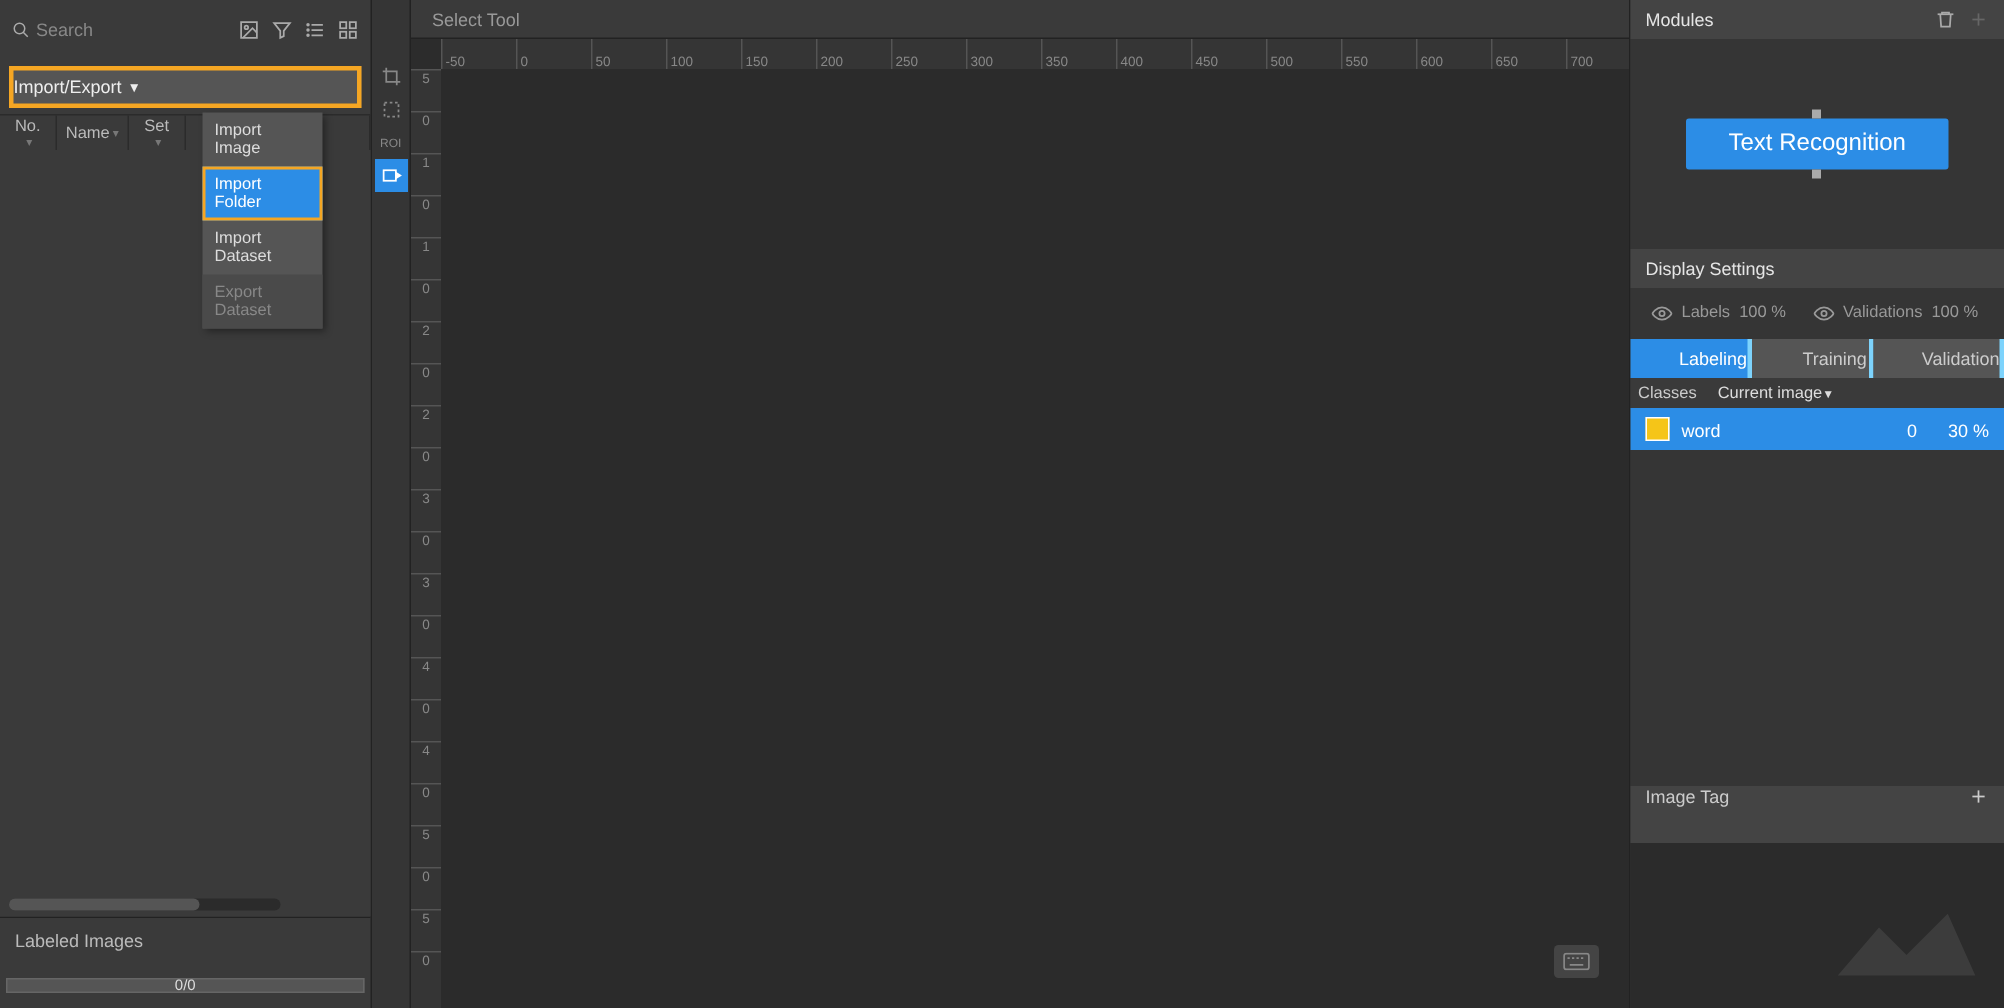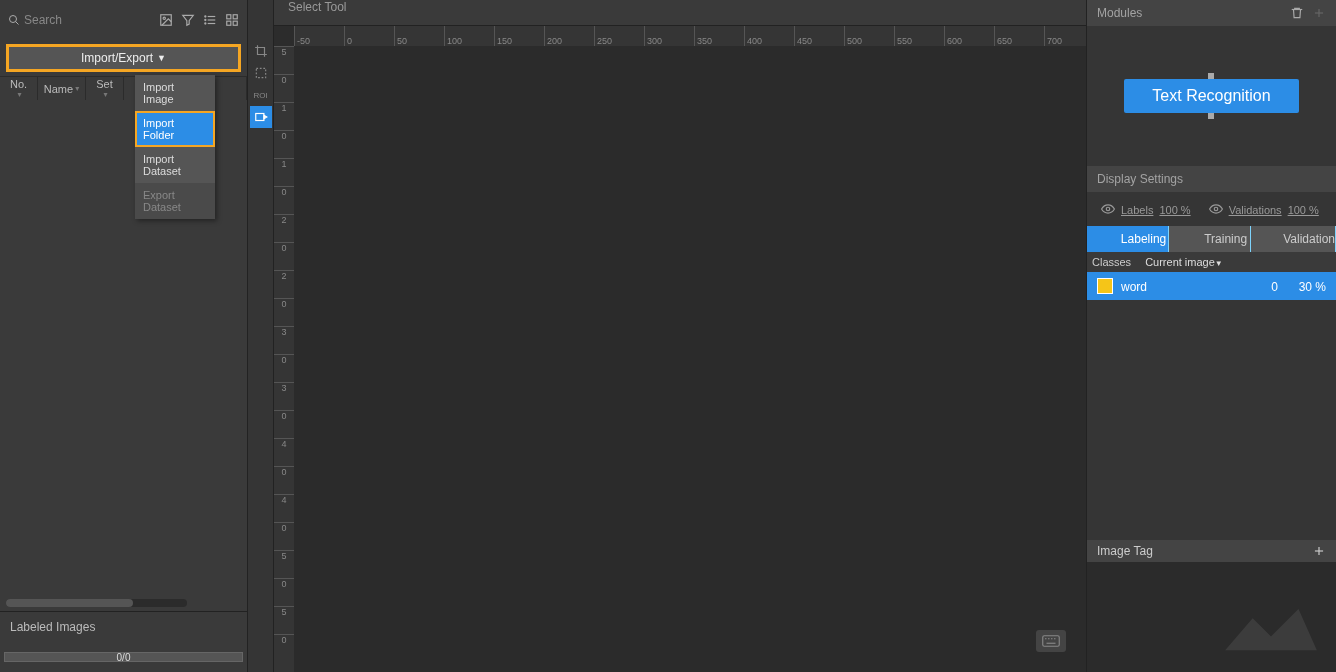--- a/index.html
+++ b/index.html
@@ -8,21 +8,21 @@
 
 
 .left { width: 248px; background: #3a3a3a; display: flex; flex-direction: column; border-right: 1px solid #222; }
 .searchbar { height: 40px; display: flex; align-items: center; padding: 0 8px; gap: 6px; }
 .searchbar .search-wrap { display: flex; align-items: center; gap: 4px; flex: 1; }
 .searchbar input { background: transparent; border: none; outline: none; color: #b8b8b8; width: 100px; font-size: 12px; }
 .searchbar input::placeholder { color: #888; }
 .searchbar .icon { color: #aaa; display: inline-flex; }
 .searchbar .right-icons { display: flex; gap: 8px; align-items: center; }
 
-.import-export-btn { margin: 4px 6px; height: 28px; background: #555; color: #eee; display: flex; align-items: center; justify-content: center; font-size: 12px; cursor: pointer; position: relative; border: 3px solid #f5a623; }
+.import-export-btn { margin: 4px 6px; height: 28px; background: #555; color: #eee; display: flex; align-items: center; font-size: 12px; cursor: pointer; position: relative; border: 3px solid #f5a623; }
 .import-export-btn .caret { margin-left: 4px; font-size: 9px; }
 
 .dropdown { position: absolute; top: 28px; left: 126px; width: 80px; background: #555; display: flex; flex-direction: column; z-index: 50; box-shadow: 2px 2px 5px rgba(0,0,0,0.4); }
 .dropdown-item { padding: 6px 8px; font-size: 11px; color: #ddd; cursor: pointer; }
 .dropdown-item.highlighted { background: #2c8de6; color: #fff; border: 2px solid #f5a623; padding: 4px 6px; }
 .dropdown-item.disabled { background: #4a4a4a; color: #888; }
 
 .table-head { display: flex; height: 24px; font-size: 11px; border-top: 1px solid #2b2b2b; }
 .table-head .th { display: flex; align-items: center; justify-content: center; border-right: 1px solid #2b2b2b; color: #bbb; cursor: pointer; }
 .th-no { width: 38px; flex-direction: column; }
@@ -40,60 +40,60 @@
 .progress span { font-size: 10px; color: #ddd; }
 
 
 .toolstrip { width: 26px; background: #353535; display: flex; flex-direction: column; align-items: center; padding-top: 40px; gap: 0; border-right: 1px solid #222; }
 .toolstrip .tool { width: 22px; height: 22px; display: flex; align-items: center; justify-content: center; color: #888; font-size: 11px; cursor: pointer; }
 .toolstrip .tool.roi { font-size: 8px; color: #888; }
 .toolstrip .tool.active { background: #2c8de6; color: #fff; }
 
 
 .center { flex: 1; display: flex; flex-direction: column; position: relative; }
-.select-tool-bar { height: 26px; background: #3a3a3a; display: flex; align-items: flex-start; padding-left: 14px; font-size: 12px; color: #999; border-bottom: 1px solid #222; }
+.select-tool-bar { height: 26px; background: #3a3a3a; display: flex; align-items: center; padding-left: 14px; font-size: 12px; color: #999; border-bottom: 1px solid #222; }
 .canvas-area { flex: 1; position: relative; background: #2c2c2c; }
 .ruler-h { position: absolute; top: 0; left: 20px; right: 0; height: 20px; background: #353535; overflow: hidden; }
 .ruler-h .tick { position: absolute; top: 0; height: 100%; border-left: 1px solid #555; font-size: 9px; color: #888; padding-left: 2px; display: flex; align-items: flex-end; }
 .ruler-v { position: absolute; top: 20px; left: 0; width: 20px; bottom: 0; background: #353535; overflow: hidden; }
 .ruler-v .vtick { position: absolute; left: 0; width: 100%; border-top: 1px solid #555; font-size: 9px; color: #888; text-align: center; line-height: 10px; }
 .ruler-v .vtick span { display: block; }
 .canvas { position: absolute; top: 20px; left: 20px; right: 0; bottom: 0; background: #2b2b2b; }
 .keyboard-icon { position: absolute; right: 20px; bottom: 20px; width: 30px; height: 22px; background: #444; border-radius: 3px; display: flex; align-items: center; justify-content: center; color: #888; }
 
 
 .right { width: 250px; background: #3a3a3a; display: flex; flex-direction: column; border-left: 1px solid #222; }
-.panel-head { height: 26px; background: #444; display: flex; align-items: center; padding: 1px 10px; font-size: 12px; color: #a3a3a3; justify-content: space-between; }
+.panel-head { height: 26px; background: #444; display: flex; align-items: center; padding: 1px 10px; font-size: 12px; color: #e5e5e5; justify-content: space-between; }
 .panel-head .icons { display: flex; gap: 8px; color: #888; }
 .modules-body { height: 140px; display: flex; align-items: center; justify-content: center; background: #353535; position: relative; }
 .node { background: #2c8de6; color: #fff; padding: 8px 28px; font-size: 16px; border-radius: 2px; cursor: pointer; position: relative; }
 .node::before, .node::after { content: ""; position: absolute; width: 6px; height: 6px; background: #aaa; left: 50%; transform: translateX(-50%); }
 .node::before { top: -6px; }
 .node::after { bottom: -6px; }
 
 .display-row { display: flex; align-items: center; padding: 10px 14px; gap: 18px; font-size: 11px; color: #999; background: #353535; }
-.display-row .grp { display: flex; align-items: flex-end; gap: 6px; text-decoration: underline; }
+.display-row .grp { display: flex; align-items: flex-start; gap: 6px; }
 
 .tabrow { display: flex; height: 26px; font-size: 12px; }
-.tabrow .tab { flex: 1; display: flex; align-items: center; justify-content: center; background: #555; color: #ccc; cursor: pointer; border-right: 1px solid #7dd3fc; padding-left: 32px; }
+.tabrow .tab { flex: 1; display: flex; align-items: center; justify-content: center; background: #555; color: #ccc; cursor: pointer; border-right: 3px solid #7dd3fc; padding-left: 32px; }
 .tabrow .tab.active { background: #2c8de6; color: #fff; }
 
 .classes-row { display: flex; align-items: center; padding: 4px 5px; font-size: 11px; color: #ccc; gap: 14px; background: #3a3a3a; }
 .classes-row .scope { color: #ddd; cursor: pointer; }
 .classes-row .scope .caret { font-size: 8px; }
 
 .class-item { display: flex; align-items: flex-end; padding: 6px 10px; background: #2c8de6; color: #fff; font-size: 12px; gap: 8px; cursor: pointer; }
 .class-item .swatch { width: 16px; height: 16px; background: #f5c518; border: 1px solid #fff; }
 .class-item .name { flex: 1; }
 .class-item .count { width: 20px; text-align: right; }
 .class-item .pct { width: 40px; text-align: right; }
 
 .classes-body { flex: 1; background: #353535; }
 
-.imgtag-head { height: 22px; background: #444; display: flex; align-items: center; justify-content: space-between; padding: 0 10px; font-size: 12px; color: #ccc; }
+.imgtag-head { height: 38px; background: #444; display: flex; align-items: flex-start; justify-content: space-between; padding: 0 10px; font-size: 12px; color: #ccc; }
 .imgtag-body { height: 110px; background: #2b2b2b; position: relative; }
 .watermark { position: absolute; right: 10px; bottom: 10px; opacity: 0.08; }
 .watermark svg { width: 110px; height: 60px; }
 
 svg { display: block; }
 </style>
 </head>
 <body>
 
 <div class="app">

